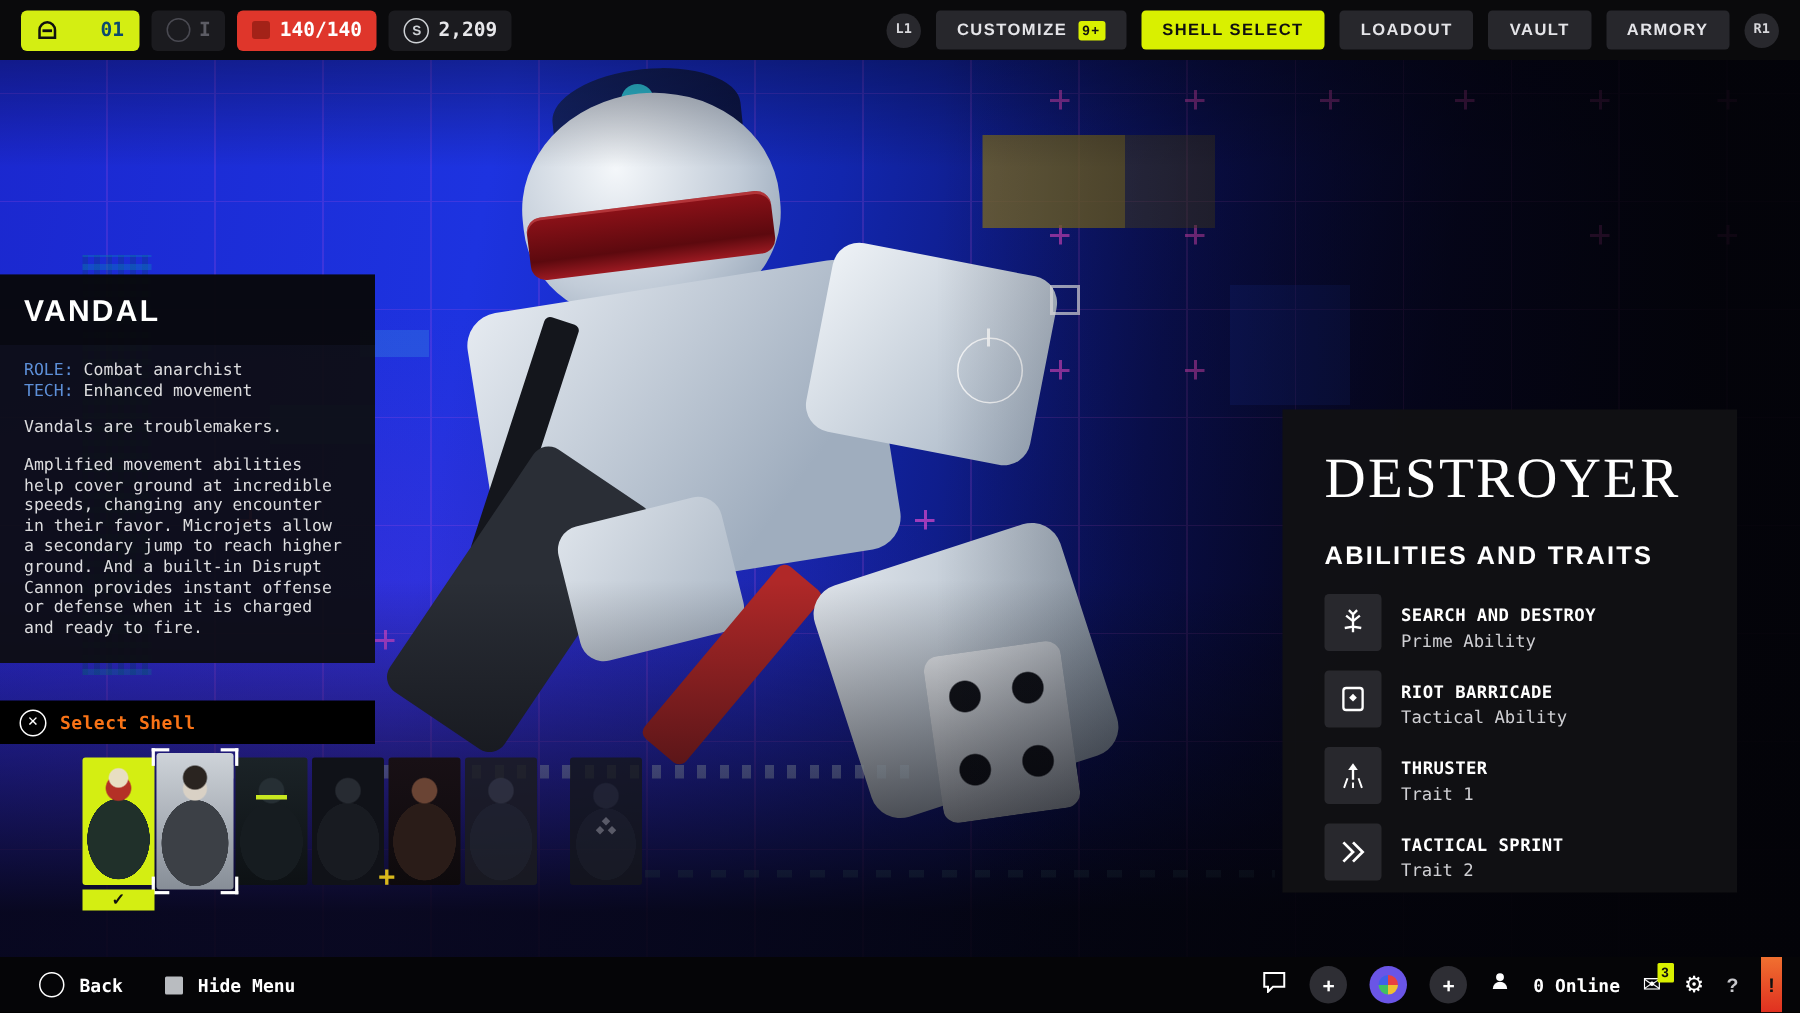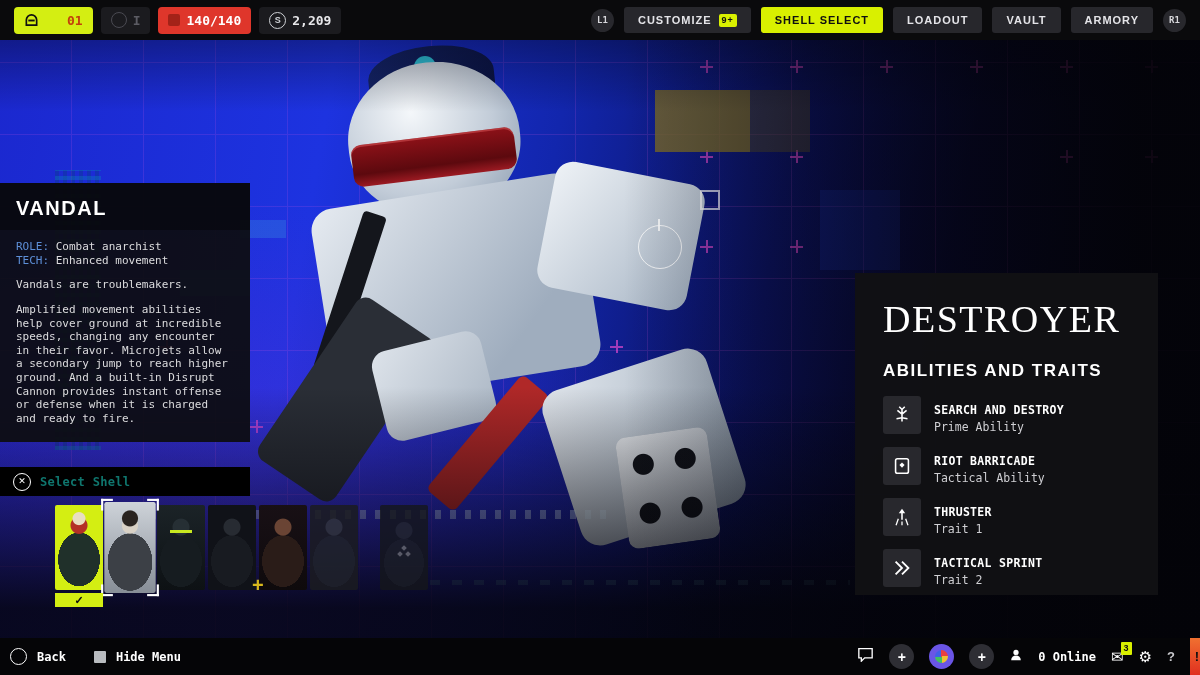--- a/index.html
+++ b/index.html
@@ -3,21 +3,21 @@
 <meta charset="utf-8">
 <style>
   html,body{margin:0;padding:0;background:#000;}
   .page{position:relative;width:1200px;height:675px;overflow:hidden;background:#000;
         font-family:"Liberation Sans",sans-serif;-webkit-font-smoothing:antialiased;}
   
   .topbar{position:absolute;top:0;left:0;right:0;height:40px;background:#0a0a0c;
           display:flex;align-items:center;gap:8px;padding:0 14px;box-sizing:border-box;z-index:20;}
   .pill{height:27px;border-radius:4px;display:inline-flex;align-items:center;gap:6px;
         padding:0 10px;font-weight:bold;font-size:13px;font-family:"DejaVu Sans Mono",monospace;}
-  .pill.lime{background:#d4ee12;color:#c2410c;gap:28px;}
+  .pill.lime{background:#d4ee12;color:#0c4a6e;gap:28px;}
   .pill.slot2{background:#1b1b1f;color:#5c5c64;}
   .pill.red{background:#df362b;color:#fff;}
   .pill.darkp{background:#1b1b1f;color:#e7e7ea;}
   .mini-ic{display:inline-grid;place-items:center;}
   .coin{width:15px;height:15px;border:1.5px solid #cfd2d6;border-radius:50%;
         font-size:9px;font-weight:bold;color:#cfd2d6;display:grid;place-items:center;
         font-family:"Liberation Sans",sans-serif;}
   .slot2 .ring{width:14px;height:14px;border:1.5px solid #4a4a52;border-radius:50%;}
   .hgrid{width:12px;height:12px;background:
      linear-gradient(#a32218,#a32218) 0 0/12px 12px,
@@ -55,21 +55,21 @@
   .info-title{font-size:20px;font-weight:bold;letter-spacing:1.5px;color:#fff;
        padding:14px 16px 10px;background:rgba(0,0,0,.35);}
   .info-body{padding:10px 16px 16px;font-family:"DejaVu Sans Mono",monospace;
        font-size:11px;line-height:1.24;color:#dcdcde;}
   .info-body p{margin:0 0 11px;}
   .blue{color:#5d8fd8;}
   .select-strip{position:absolute;left:0;top:427px;width:250px;height:29px;background:#000;
        display:flex;align-items:center;gap:9px;padding-left:13px;box-sizing:border-box;z-index:6;}
   .xbtn{width:16px;height:16px;border:1.5px solid #fff;border-radius:50%;color:#fff;
        font-size:9px;display:grid;place-items:center;line-height:1;}
-  .select-label{color:#0f766e;font-size:12px;font-weight:bold;
+  .select-label{color:#f97316;font-size:12px;font-weight:bold;
        font-family:"DejaVu Sans Mono",monospace;letter-spacing:.3px;}
   
   .shell-row{position:absolute;left:55px;top:465px;display:flex;gap:3px;z-index:6;}
   .tile{position:relative;width:48px;height:85px;border-radius:2px;}
   .figure{position:absolute;inset:0;border-radius:2px;}
   .t1{background:#d4ee12;}
   .t1 .figure{background:
       radial-gradient(circle 7px at 50% 16%, #e8dec2 0 6px, transparent 7px),
       radial-gradient(circle 9px at 50% 24%, #b43026 0 8px, transparent 9px),
       radial-gradient(21px 27px at 50% 64%, #20302a 0 99%, transparent 100%);}
@@ -117,21 +117,21 @@
       letter-spacing:1.5px;margin-bottom:20px;}
   .abil-sub{font-size:17px;font-weight:bold;letter-spacing:1.5px;color:#fff;margin-bottom:15px;}
   .abil-row{display:flex;gap:13px;align-items:flex-end;margin-bottom:13px;}
   .abil-ic{width:38px;height:38px;background:#28282d;border-radius:3px;display:grid;
       place-items:center;flex:0 0 auto;}
   .abil-name{font-family:"DejaVu Sans Mono",monospace;font-size:11.5px;font-weight:bold;
       color:#fff;letter-spacing:.3px;}
   .abil-type{font-family:"DejaVu Sans Mono",monospace;font-size:11.5px;color:#cfcfd3;margin-top:3px;}
   
   .bottombar{position:absolute;left:0;right:0;bottom:0;height:37px;background:#050507;
-      display:flex;align-items:center;gap:10px;padding:0 10px;box-sizing:border-box;z-index:20;color:#fff;justify-content:space-between;}
+      display:flex;align-items:center;gap:10px;padding:0 26px;box-sizing:border-box;z-index:20;color:#fff;justify-content:space-between;}
   .circ-btn{width:15px;height:15px;border:1.5px solid #fff;border-radius:50%;}
   .bb-label{font-family:"DejaVu Sans Mono",monospace;font-size:12px;font-weight:bold;color:#fff;}
   .checkbox{width:12px;height:12px;background:#b9bcc0;border-radius:1px;margin-left:18px;}
   .bb-right{margin-left:auto;display:flex;align-items:center;gap:15px;}
   .round{width:25px;height:25px;border-radius:50%;background:#2e2e34;display:grid;
       place-items:center;color:#fff;font-size:14px;font-weight:bold;line-height:1;}
   .round.emote{background:#6a55e6;}
   .pinwheel{width:13px;height:13px;border-radius:50%;
       background:conic-gradient(#e84040 0 25%,#f0c030 0 50%,#40c060 0 75%,#4060e8 0);}
   .mailwrap{position:relative;display:grid;place-items:center;}

